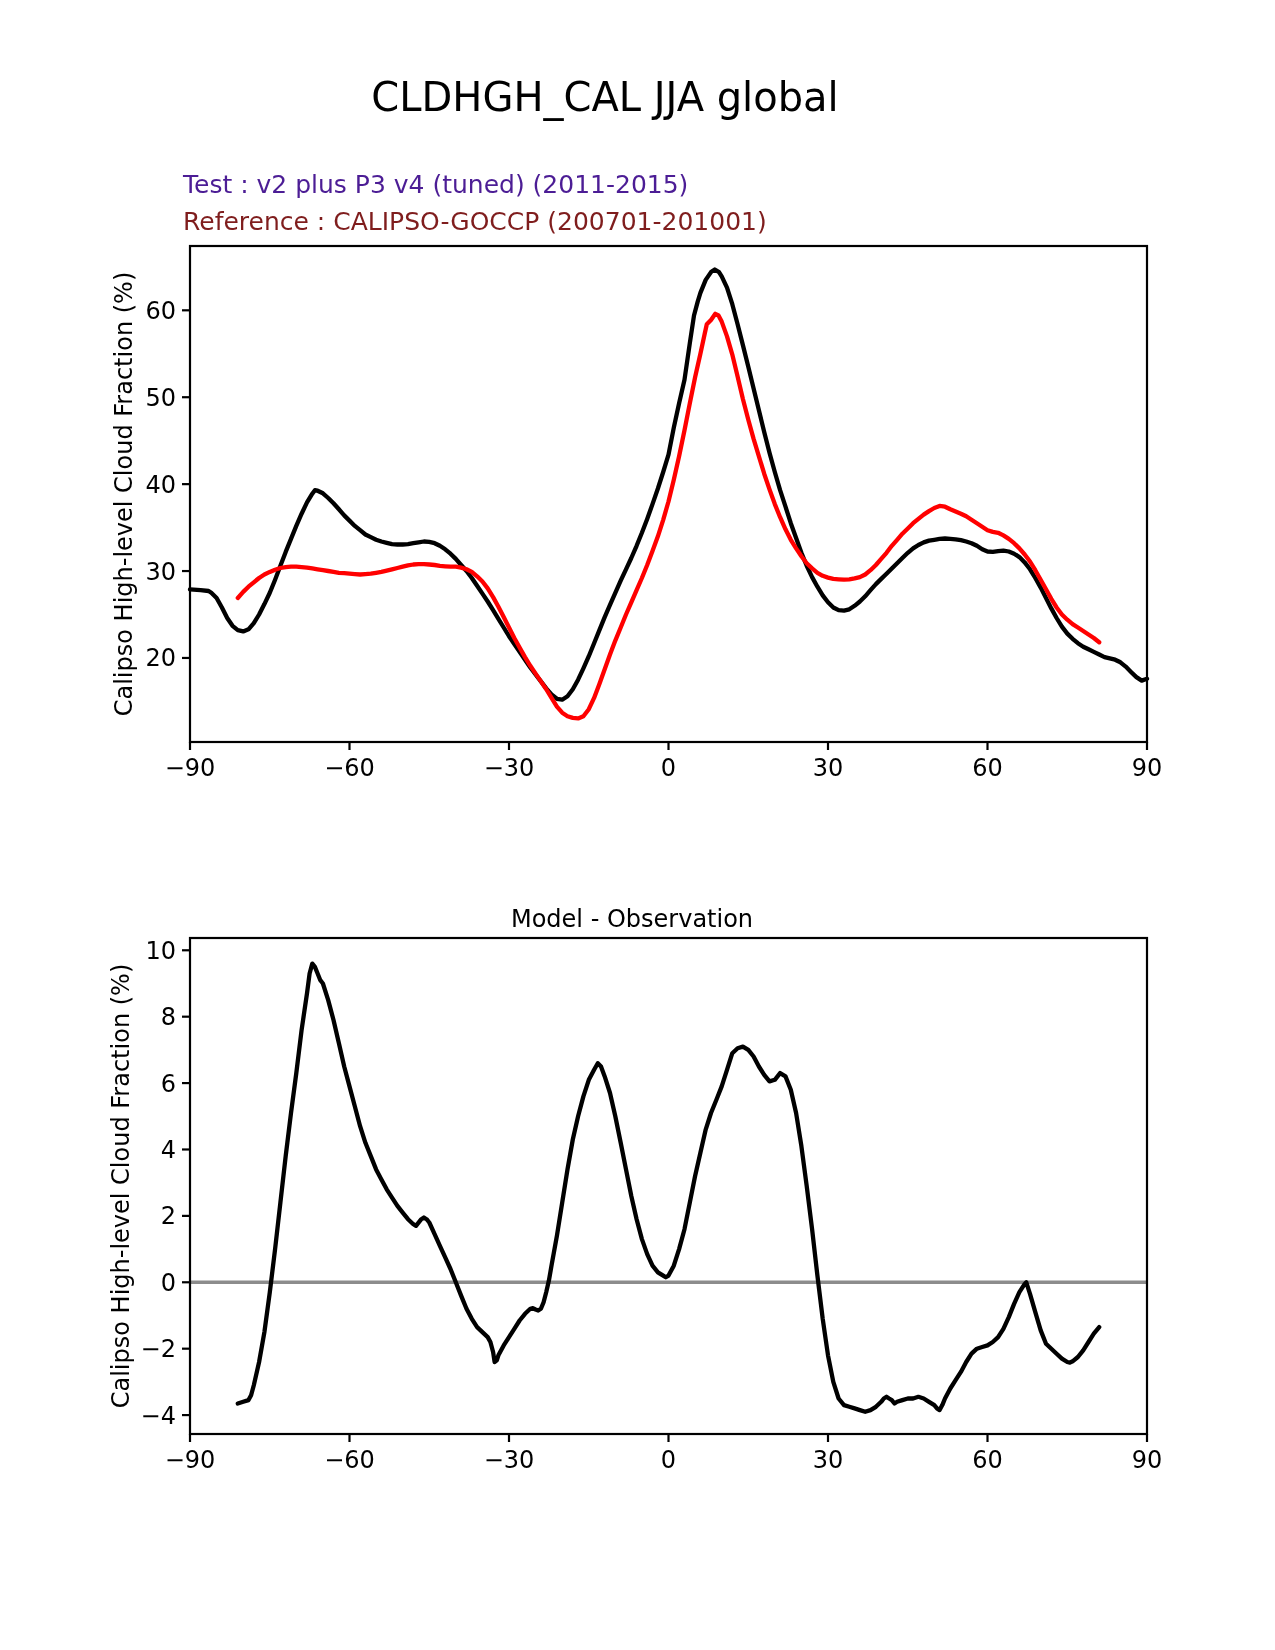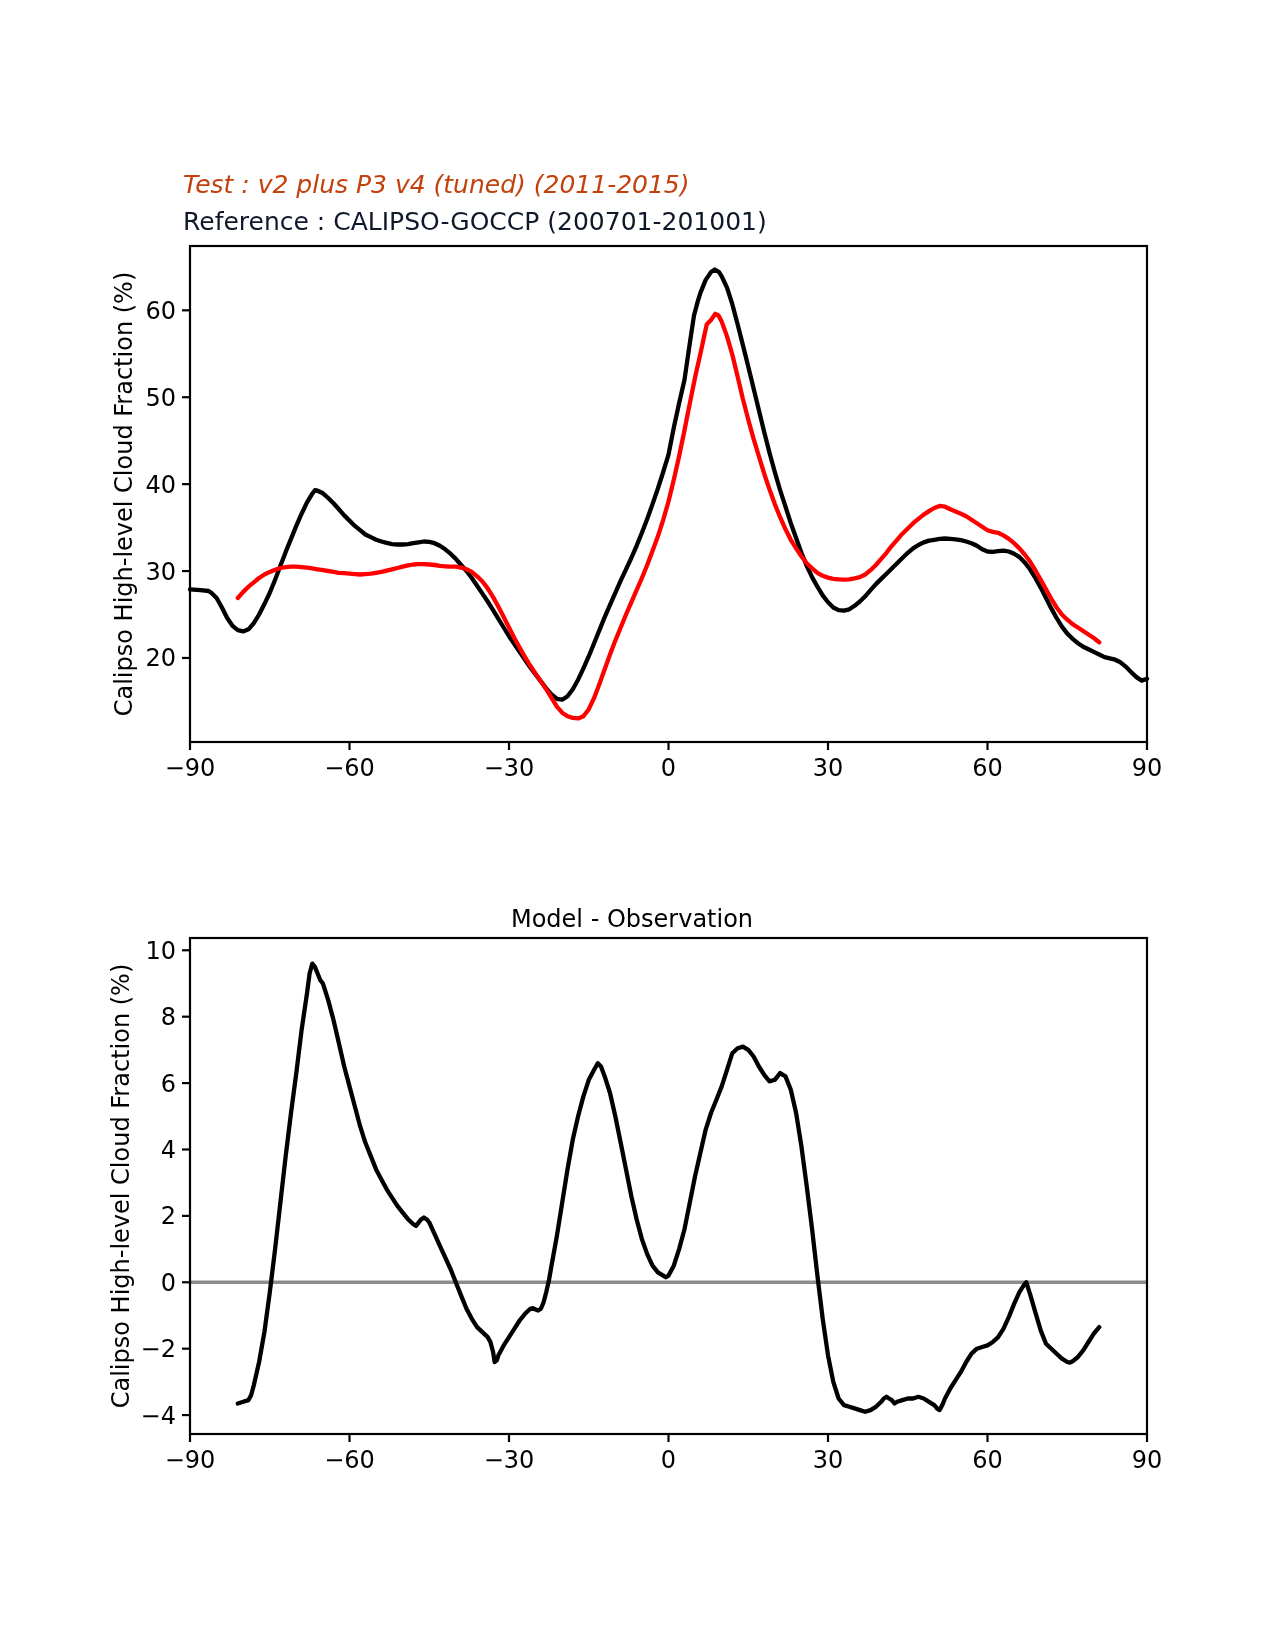--- a/index.html
+++ b/index.html
@@ -79,22 +79,23 @@
       <line x1="182" y1="1149.4805890227576" x2="190" y2="1149.4805890227576" stroke="#000000" stroke-width="2.2"></line>
       <text x="176" y="1157.9805890227576" text-anchor="end">4</text>
       <line x1="182" y1="1083.0816599732261" x2="190" y2="1083.0816599732261" stroke="#000000" stroke-width="2.2"></line>
       <text x="176" y="1091.5816599732261" text-anchor="end">6</text>
       <line x1="182" y1="1016.6827309236947" x2="190" y2="1016.6827309236947" stroke="#000000" stroke-width="2.2"></line>
       <text x="176" y="1025.1827309236946" text-anchor="end">8</text>
       <line x1="182" y1="950.2838018741634" x2="190" y2="950.2838018741634" stroke="#000000" stroke-width="2.2"></line>
       <text x="176" y="958.7838018741634" text-anchor="end">10</text>
     </svg>
 
+  <div class="fig-title">CLDHGH_CAL JJA global</div>
 
-  <div class="legend-line legend-test" style="color: #c2410c; font-style: italic;">Test : v2 plus P3 v4 (tuned) (2011-2015)</div>
-  <div class="legend-line legend-ref" style="color: #0f172a;">Reference : CALIPSO-GOCCP (200701-201001)</div>
+  <div class="legend-line legend-test" style="color: #4c1d95;">Test : v2 plus P3 v4 (tuned) (2011-2015)</div>
+  <div class="legend-line legend-ref" style="color: #7f1d1d;">Reference : CALIPSO-GOCCP (200701-201001)</div>
 
   <div class="ylabel ylabel-top">Calipso High-level Cloud Fraction (%)</div>
 
   <div class="panel-title">Model - Observation</div>
 
   <div class="ylabel ylabel-bottom">Calipso High-level Cloud Fraction (%)</div>
 </div>
 
 </body></html>

